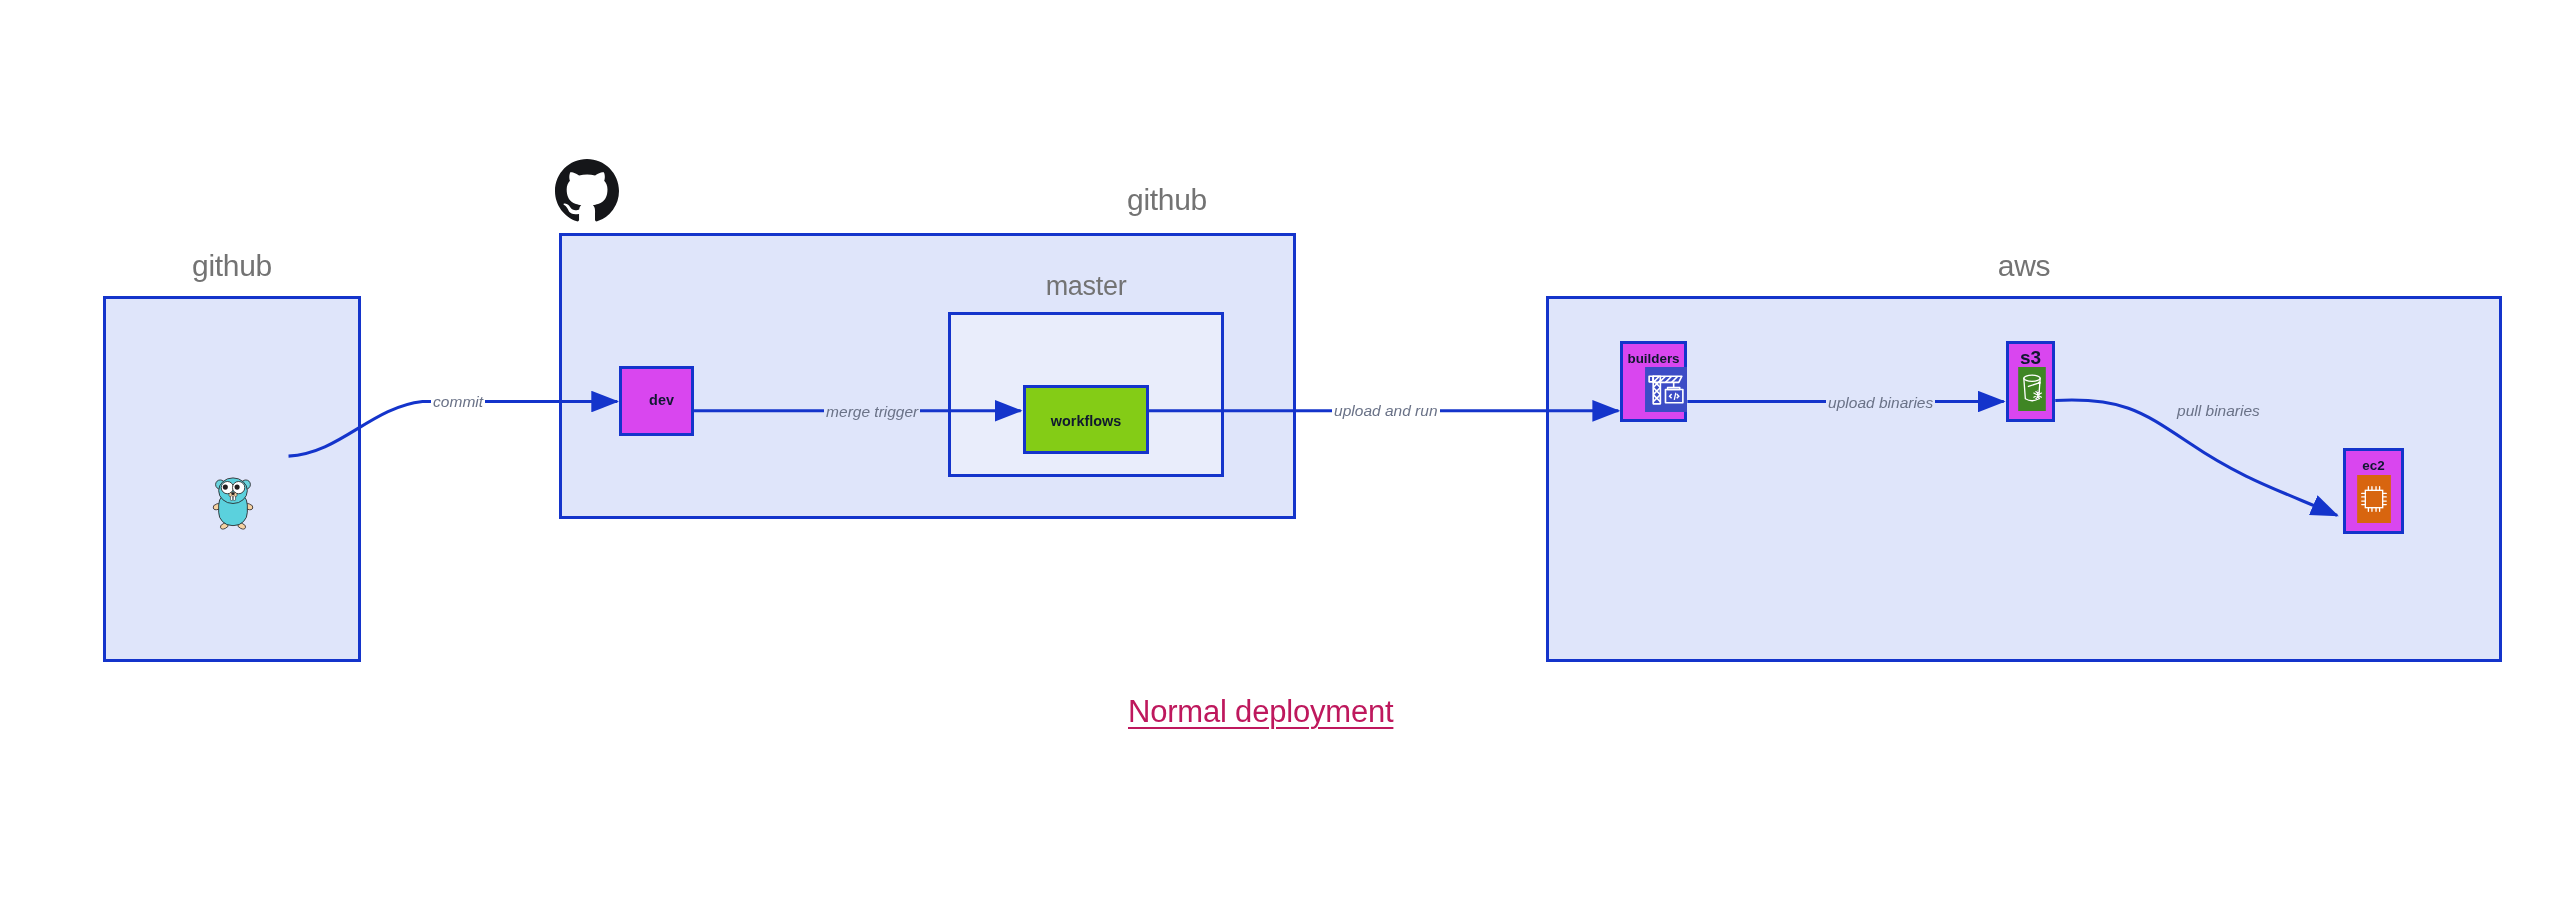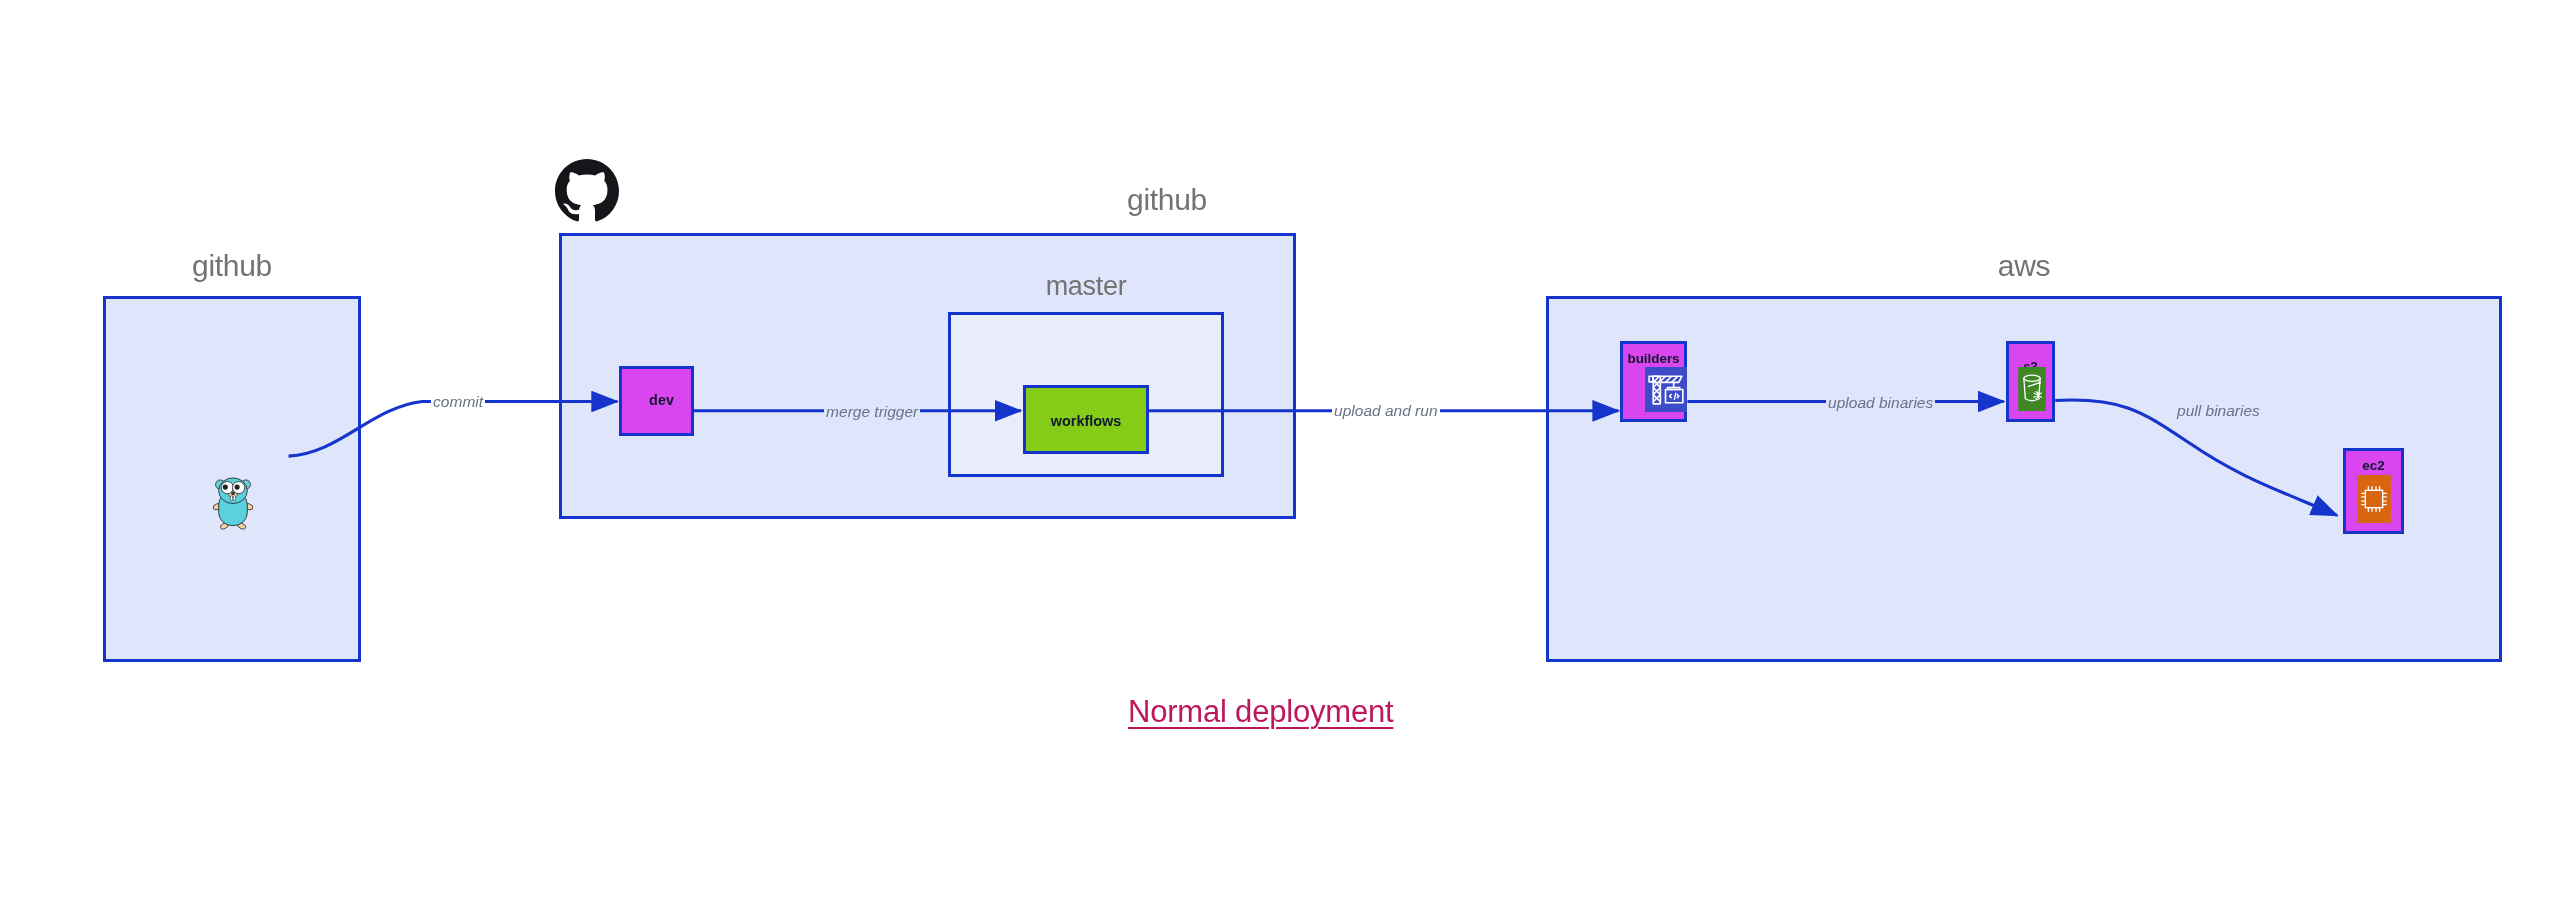--- a/index.html
+++ b/index.html
@@ -186,21 +186,21 @@
       </g>
       <g fill="#ffffff">
         <path d="M51 52 L46 57 L51 62 L53 60 L50 57 L53 54 Z"></path>
         <path d="M63 52 L68 57 L63 62 L61 60 L64 57 L61 54 Z"></path>
         <path d="M59 50 L56 64 L58.4 64.6 L61.4 50.6 Z"></path>
       </g>
     </svg>
   </div>
 
   <div class="node" style="left:2006px; top:341px; width:49px; height:81px;">
-    <div class="node-label" style="top:15px; font-size:13px;">s3</div>
+    <div class="node-label" style="top:3px; font-size:19px;">s3</div>
   </div>
   <div class="icon-wrap" style="left:2018px; top:367px; width:28px; height:44px;">
     <svg viewBox="0 0 54 86" width="28" height="44">
       <rect x="0" y="0" width="54" height="86" fill="#3f8624"></rect>
       <g fill="none" stroke="#ffffff" stroke-width="2.6" stroke-linecap="round">
         <ellipse cx="27" cy="22" rx="16" ry="6"></ellipse>
         <path d="M11 22 L14 62 Q27 70 40 62 L43 22"></path>
         <path d="M20 38 L41 31"></path>
         <circle cx="41.5" cy="31" r="2.6" fill="#ffffff" stroke="none"></circle>
       </g>

